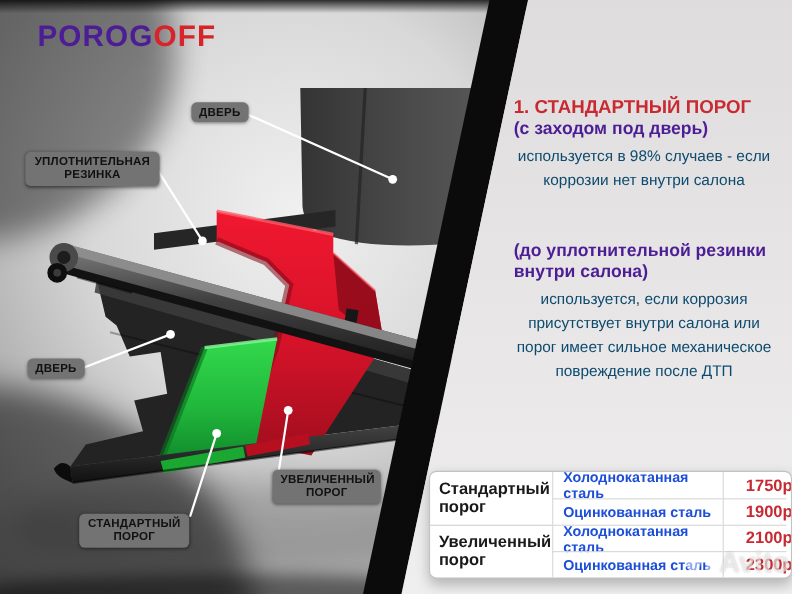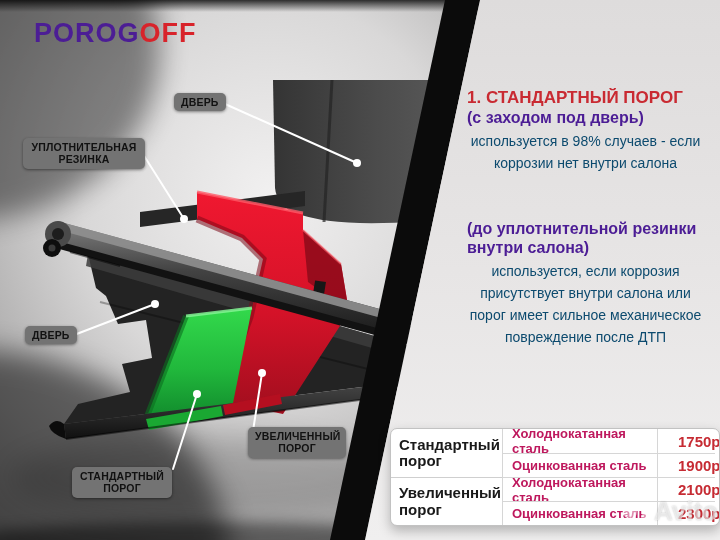--- a/index.html
+++ b/index.html
@@ -33,21 +33,21 @@
   
   .price-table{position:absolute;left:390px;top:428px;width:328px;
                background:#fff;border:1px solid #c2c2c2;border-radius:7px;
                box-shadow:0 5px 12px rgba(0,0,0,.25);overflow:hidden;
                display:grid;grid-template-columns:111px 155px 58px;
                grid-auto-rows:24px;}
   .price-table .cell{display:flex;align-items:center;box-sizing:border-box;}
   .cell.type{grid-row:span 2;border-top:1px solid #cfcfcf;padding-left:8px;
              font-size:15px;font-weight:600;color:#1a1a1a;line-height:1.1;}
   .cell.mat{border-top:1px solid #d6d6d6;border-left:1px solid #d6d6d6;
-            padding-left:9px;font-size:13px;font-weight:600;color:#be185d;}
+            padding-left:9px;font-size:13px;font-weight:600;color:#1d4ed8;}
   .cell.price{border-top:1px solid #d6d6d6;border-left:1px solid #d6d6d6;
               padding-left:20px;font-size:15px;font-weight:800;color:#c62b33;}
   .row-first{border-top:none !important;}
   
   .watermark{position:absolute;right:2px;top:496px;display:flex;align-items:center;
              gap:4px;color:rgba(255,255,255,.55);font-weight:700;font-size:26px;
              text-shadow:0 0 2px rgba(110,110,110,.4);pointer-events:none;}
   .watermark .dot{border-radius:50%;background:rgba(255,255,255,.5);display:inline-block;}
   .watermark .d1{width:14px;height:14px;}
   .watermark .d2{width:9px;height:9px;margin-top:12px;}

